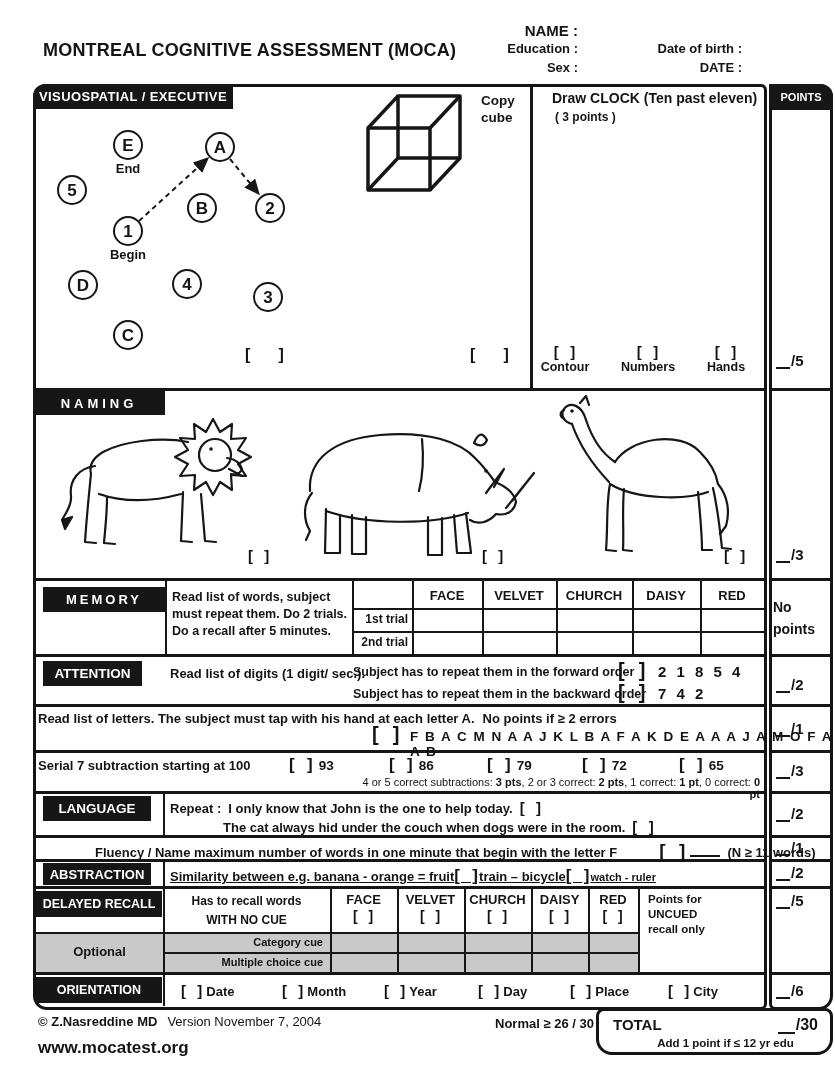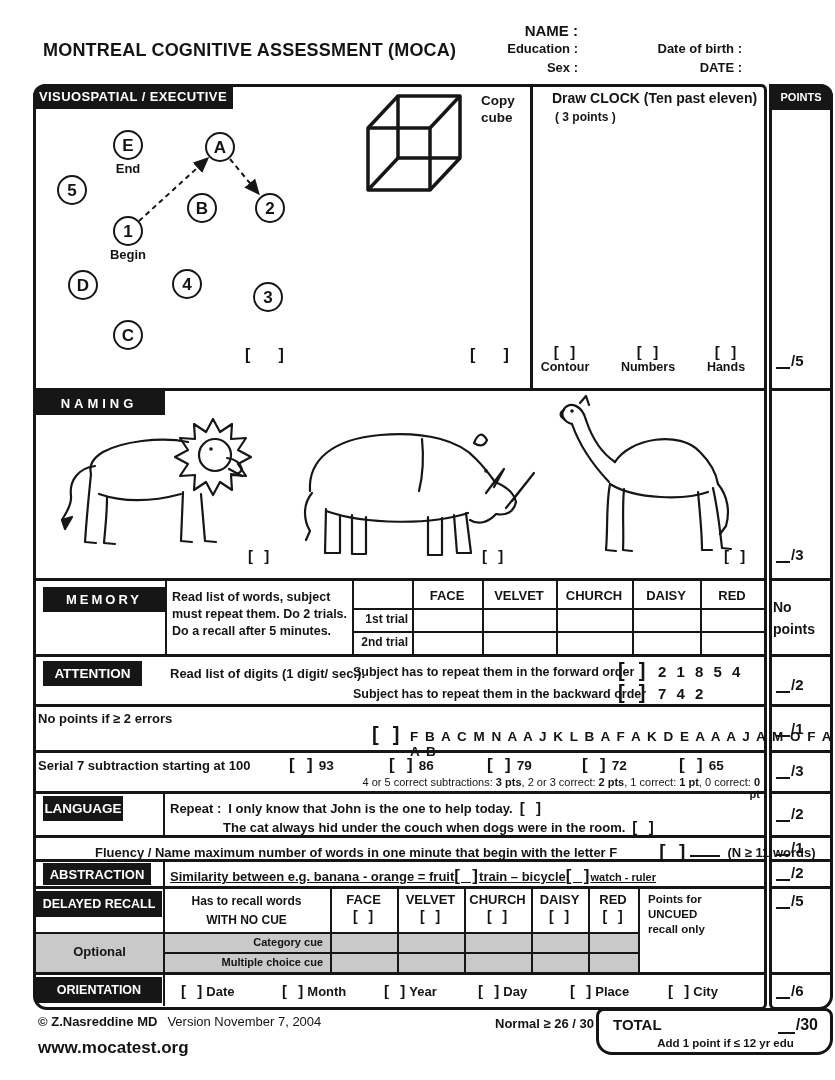--- a/index.html
+++ b/index.html
@@ -216,20 +216,21 @@
   </div>
   <div class="abs b" style="left:170px;top:666px;font-size:13px;">Read list of digits (1 digit/ sec.).</div>
   <div class="abs b" style="left:353px;top:665px;font-size:12.5px;">Subject has to repeat them in the forward order</div>
   <span class="abs bk" style="left:618px;top:659px;font-size:20px;">[  ]</span>
   <div class="abs b" style="left:658px;top:663px;font-size:15px;letter-spacing:3px;">2 1 8 5 4</div>
   <div class="abs b" style="left:353px;top:687px;font-size:12.5px;">Subject has to repeat them in the backward order</div>
   <span class="abs bk" style="left:618px;top:681px;font-size:20px;">[  ]</span>
   <div class="abs b" style="left:658px;top:685px;font-size:15px;letter-spacing:3px;">7 4 2</div>
 
   <div class="abs" style="left:38px;top:711px;display:flex;align-items:baseline;gap:8px;">
+    <span class="b" style="font-size:13px;">Read list of letters. The subject must tap with his hand at each letter A.</span>
     <span class="b" style="font-size:13px;">No points if  ≥ 2 errors</span>
   </div>
   <span class="abs bk" style="left:372px;top:723px;font-size:20px;">[  ]</span>
   <div class="abs b" style="left:410px;top:729px;font-size:13.5px;letter-spacing:1.5px;">F B A C M N A A J K L B A F A K D E A A A J A M O F A A B</div>
 
   <div class="abs b" style="left:38px;top:758px;font-size:13px;">Serial 7 subtraction starting at 100</div>
   <div class="abs" style="left:289px;top:755px;display:flex;align-items:baseline;gap:5px;">
     <span class="bk" style="font-size:17px;">[  ]</span>
     <span class="b" style="font-size:13.5px;">93</span>
   </div>
@@ -246,21 +247,21 @@
     <span class="b" style="font-size:13.5px;">72</span>
   </div>
   <div class="abs" style="left:679px;top:755px;display:flex;align-items:baseline;gap:5px;">
     <span class="bk" style="font-size:17px;">[  ]</span>
     <span class="b" style="font-size:13.5px;">65</span>
   </div>
   <div class="abs" style="left:352px;top:776px;width:408px;text-align:right;font-size:11px;">
     <span>4 or 5 correct subtractions: </span><span class="b">3 pts</span><span>, 2 or 3 correct: </span><span class="b">2 pts</span><span>, 1 correct: </span><span class="b">1 pt</span><span>, 0 correct: </span><span class="b">0 pt</span>
   </div>
 
-  <div class="tab" style="left:43px;top:796px;width:80px;height:25px;font-size:13.5px;">
+  <div class="tab" style="left:43px;top:796px;width:108px;height:25px;font-size:13.5px;">
     <span>LANGUAGE</span>
   </div>
   <div class="vline" style="left:163px;top:794px;height:41px;"></div>
   <div class="abs" style="left:170px;top:799px;display:flex;align-items:baseline;gap:7px;">
     <span class="b" style="font-size:13px;">Repeat :</span>
     <span class="b" style="font-size:13px;">I only know that John is the one to help today.</span>
     <span class="bk" style="font-size:15px;">[  ]</span>
   </div>
   <div class="abs" style="left:223px;top:818px;display:flex;align-items:baseline;gap:7px;">
     <span class="b" style="font-size:13px;">The cat always hid under the couch when dogs were in the room.</span>

